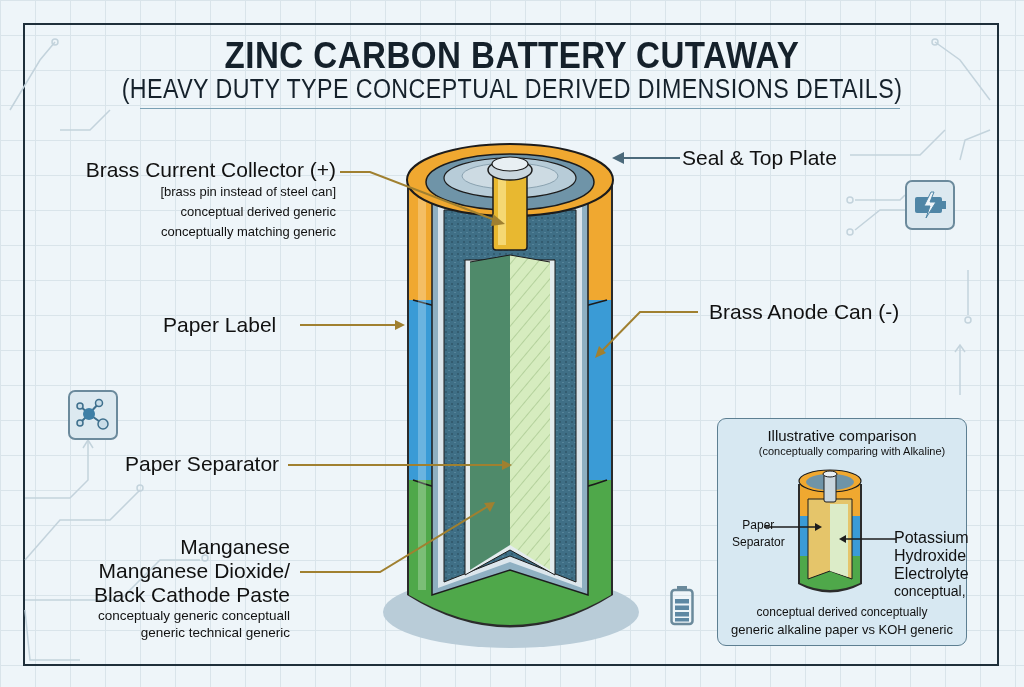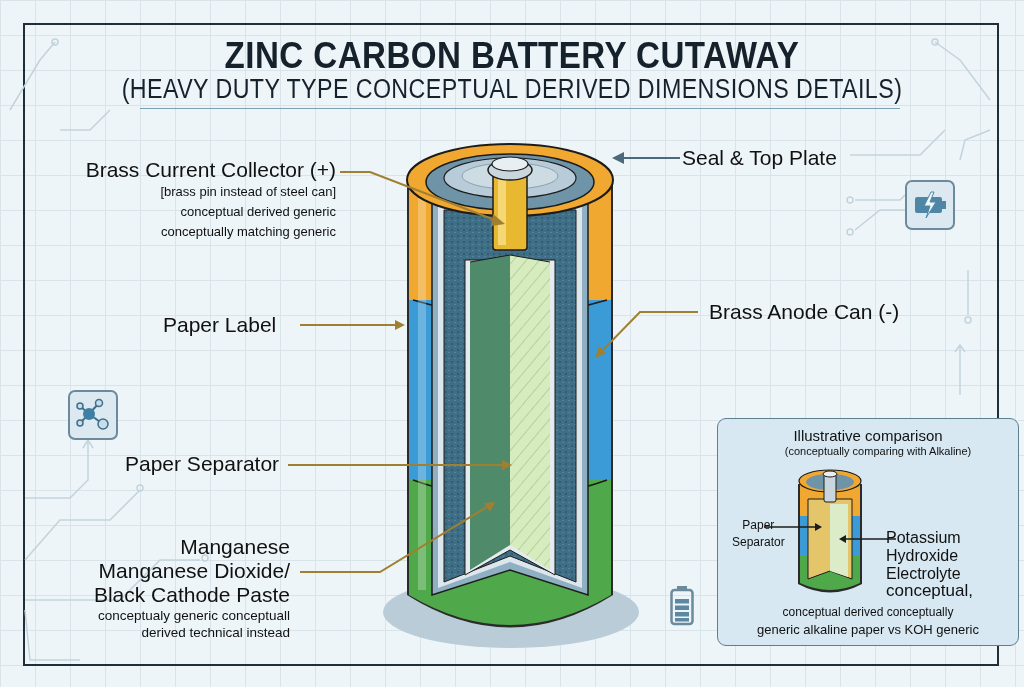--- a/index.html
+++ b/index.html
@@ -25,21 +25,21 @@
   .t1 { top:35px; font-size:36px; transform:scaleX(0.92); }
   .t2 { top:74px; font-size:27px; font-weight:normal; transform:scaleX(0.86); }
   .title-rule { position:absolute; left:140px; top:108px; width:760px; height:1px; background:#7aa0b4; }
   .lbl { position:absolute; font-family:"Liberation Sans", sans-serif; color:#111; white-space:nowrap; }
   .lbl.right { text-align:right; }
   .big { font-size:21px; line-height:24px; transform-origin:right; }
   .sub { font-size:13px; line-height:20px; }
   .small { font-size:13.5px; line-height:17px; }
   svg { position:absolute; left:0; top:0; }
   .inset {
-    position:absolute; left:717px; top:418px; width:302px; height:228px;
+    position:absolute; left:717px; top:418px; width:250px; height:228px;
     background:#d7e8f2; border:1.5px solid #5d7f92; border-radius:9px; box-sizing:border-box;
   }
   .inset .head { position:absolute; left:0; width:100%; text-align:center; }
   .icon-box {
     position:absolute; width:50px; height:50px; border:2px solid #6b8a9c; border-radius:7px;
     background:#dce9f0; box-sizing:border-box;
   }
 </style>
 </head>
 <body>
@@ -146,21 +146,21 @@
 <div class="lbl big" style="left:682px; top:146px;">Seal &amp; Top Plate</div>
 <div class="lbl big" style="left:163px; top:313px;">Paper Label</div>
 <div class="lbl big" style="left:709px; top:300px;">Brass Anode Can (-)</div>
 <div class="lbl big" style="left:125px; top:452px;">Paper Separator</div>
 
 <div class="lbl right" style="left:38px; top:535px; width:252px;">
   <div class="big">Manganese</div>
   <div class="big">Manganese Dioxide/</div>
   <div class="big">Black Cathode Paste</div>
   <div class="small">conceptualy generic conceptuall</div>
-  <div class="small">derived technical instead</div>
+  <div class="small">generic technical generic</div>
 </div>
 
 <div class="icon-box" style="left:905px; top:180px;">
   <svg width="50" height="50" style="position:absolute;left:-2px;top:-2px;">
     <rect x="10" y="17" width="27" height="16" rx="2" fill="#4f86a6"></rect>
     <rect x="37" y="21" width="4" height="8" fill="#4f86a6"></rect>
     <path d="M26 12 L19 26 L25 26 L21 38 L31 22 L25 22 L29 12 Z" fill="#eef5f9" stroke="#4f86a6" stroke-width="1"></path>
   </svg>
 </div>
 <div class="icon-box" style="left:68px; top:390px;">
@@ -203,21 +203,21 @@
     <ellipse cx="112" cy="55" rx="7" ry="3" fill="#e8eff3" stroke="#1c1c1c" stroke-width="1"></ellipse>
     <path d="M46 108 L100 108" stroke="#1c1c1c" stroke-width="1.3"></path>
     <path d="M104 108 L97 104 L97 112 Z" fill="#1c1c1c"></path>
     <path d="M178 120 L126 120" stroke="#1c1c1c" stroke-width="1.3"></path>
     <path d="M121 120 L128 116 L128 124 Z" fill="#1c1c1c"></path>
   </svg>
   <div class="lbl" style="left:14px; top:98px; font-size:12px; line-height:17px; text-align:center;">
     <div>Paper</div>
     <div>Separator</div>
   </div>
-  <div class="lbl" style="left:168px; top:110px; font-size:16px; line-height:18px;">
+  <div class="lbl" style="left:176px; top:110px; font-size:16px; line-height:18px;">
     <div>Potassium</div>
     <div>Hydroxide</div>
     <div>Electrolyte</div>
-    <div style="font-size:17px; line-height:16px;">conceptual,</div>
+    <div style="font-size:14px; line-height:16px;">conceptual,</div>
   </div>
   <div class="head" style="top:186px; font-size:12px;">conceptual derived conceptually</div>
   <div class="head" style="top:203px; font-size:13px;">generic alkaline paper vs KOH generic</div>
 </div>
 
 </body></html>

